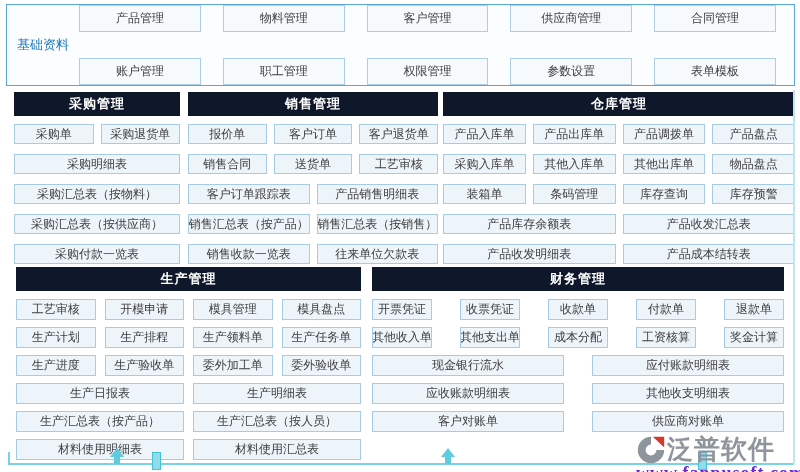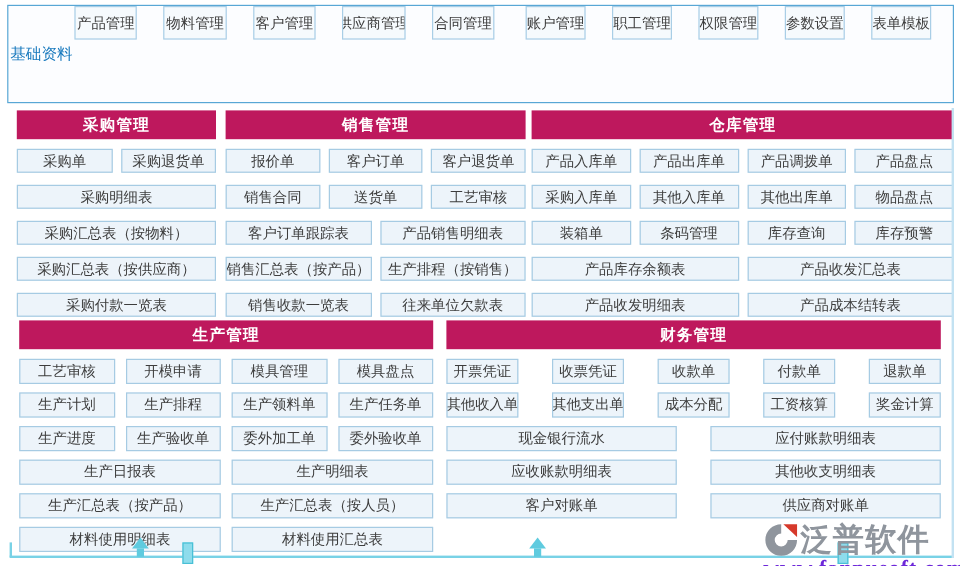--- a/index.html
+++ b/index.html
@@ -14,30 +14,30 @@
   
   #basic {
     position: absolute; left: 6px; top: 4px; width: 789px; height: 82px;
     border: 1px solid #58a7d5; background: #fcfdff; display: flex;
   }
   #basic .basic-label {
     width: 72px; display: flex; align-items: center; justify-content: center;
     color: #1678bd; font-weight: normal; font-size: 13px; white-space: nowrap;
   }
   #basic .basic-grid {
-    flex: 1; display: flex; flex-direction: row; justify-content: center;
+    flex: 1; display: flex; flex-direction: column; justify-content: center;
     gap: 26px; padding-right: 18px;
   }
   #basic .btn-row { display: flex; gap: 22px; height: 28px; }
   #basic .module-btn { background: #f6fafd; border: 1px solid #a9cee6; }
 
   
   .panel { position: absolute; }
   .panel-header {
-    height: 24px; background: #be185d; color: #ffffff;
+    height: 24px; background: #0f172a; color: #ffffff;
     font-size: 13px; font-weight: bold; letter-spacing: 1px;
     display: flex; align-items: center; justify-content: center;
   }
   .panel-body { display: flex; flex-direction: column; margin-top: 8px; }
   .mid .panel-body { gap: 10px; }
   .mid .btn-row { height: 20px; gap: 7px; }
   .low .panel-body { gap: 7px; }
   .low .btn-row { height: 21px; gap: 9px; }
   #panel-finance .btn-row { gap: 28px; }
 
@@ -136,21 +136,21 @@
         <div class="module-btn">销售合同</div>
         <div class="module-btn">送货单</div>
         <div class="module-btn">工艺审核</div>
       </div>
       <div class="btn-row">
         <div class="module-btn">客户订单跟踪表</div>
         <div class="module-btn">产品销售明细表</div>
       </div>
       <div class="btn-row">
         <div class="module-btn">销售汇总表（按产品）</div>
-        <div class="module-btn">生产排程（按销售）</div>
+        <div class="module-btn">销售汇总表（按销售）</div>
       </div>
       <div class="btn-row">
         <div class="module-btn">销售收款一览表</div>
         <div class="module-btn">往来单位欠款表</div>
       </div>
     </div>
 </div>
 
 <div class="panel mid" id="panel-warehouse">
   <div class="panel-header">仓库管理</div>

